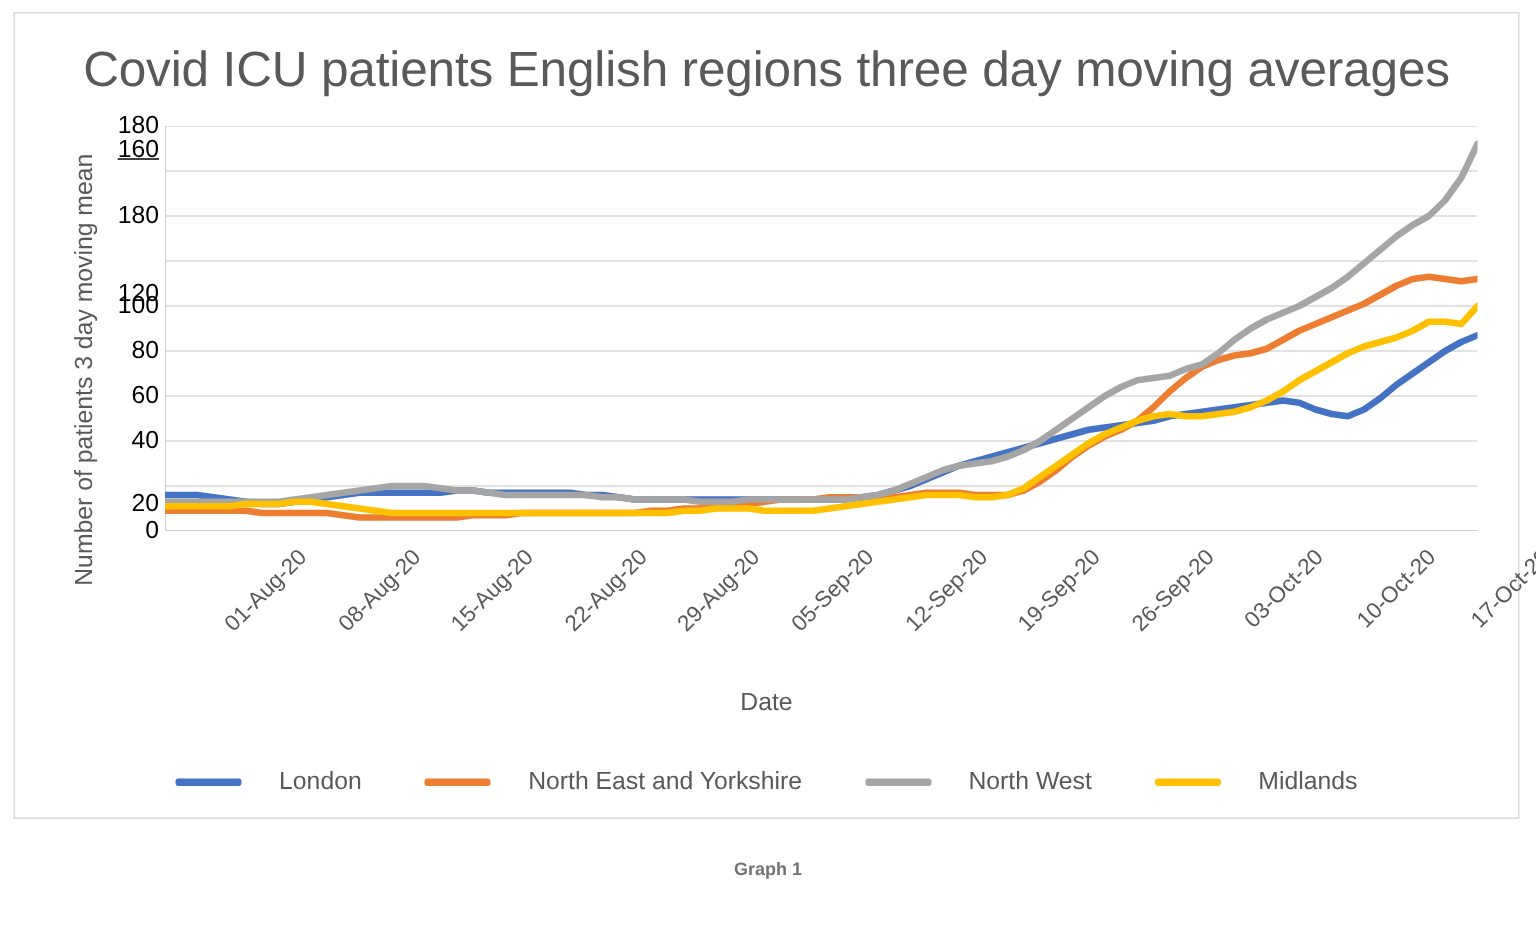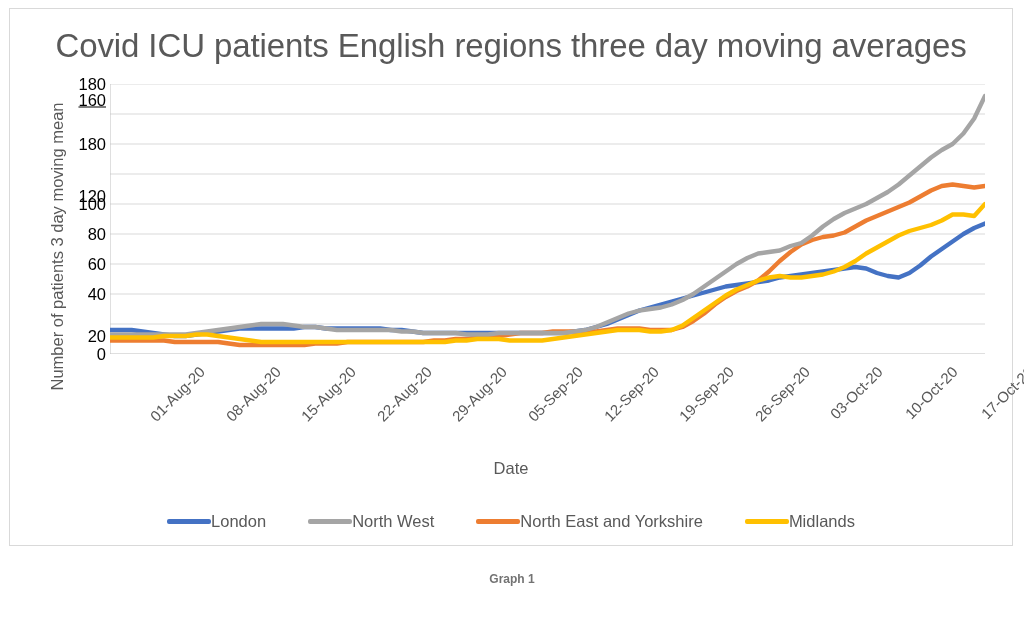--- a/index.html
+++ b/index.html
@@ -90,21 +90,21 @@
   
   .legend {
     position: absolute;
     left: 0; top: 503px;
     width: 100%;
     display: flex;
     justify-content: center;
     align-items: center;
     gap: 42px;
   }
-  .legend-item { display: flex; align-items: center; gap: 0; }
+  .legend-item { display: flex; align-items: center; gap: 25px; }
   .legend-swatch { width: 44px; height: 5px; border-radius: 2px; display:block; }
   .legend-label { font-size: 16.5px; color: #595959; white-space: nowrap; }
 
   .caption {
     position: absolute;
     left: 0; top: 572px; width: 100%;
     text-align: center;
     font-size: 12px;
     font-weight: bold;
     color: #737373;
@@ -182,28 +182,28 @@
       </div>
 
     <div class="xaxis-title">Date</div>
 
     <div class="legend" id="legend">
         <div class="legend-item">
           <span class="legend-swatch" style="background: rgb(68, 114, 196);"></span>
           <span class="legend-label">London</span>
         </div>
         <div class="legend-item">
+          <span class="legend-swatch" style="background: rgb(237, 125, 49);"></span>
+          <span class="legend-label">North East and Yorkshire</span>
+        </div>
+        <div class="legend-item">
           <span class="legend-swatch" style="background: rgb(165, 165, 165);"></span>
           <span class="legend-label">North West</span>
         </div>
         <div class="legend-item">
-          <span class="legend-swatch" style="background: rgb(237, 125, 49);"></span>
-          <span class="legend-label">North East and Yorkshire</span>
-        </div>
-        <div class="legend-item">
           <span class="legend-swatch" style="background: rgb(255, 192, 0);"></span>
           <span class="legend-label">Midlands</span>
         </div>
       </div>
 
   </div>
 
   <div class="caption">Graph 1</div>
 
 </div>

